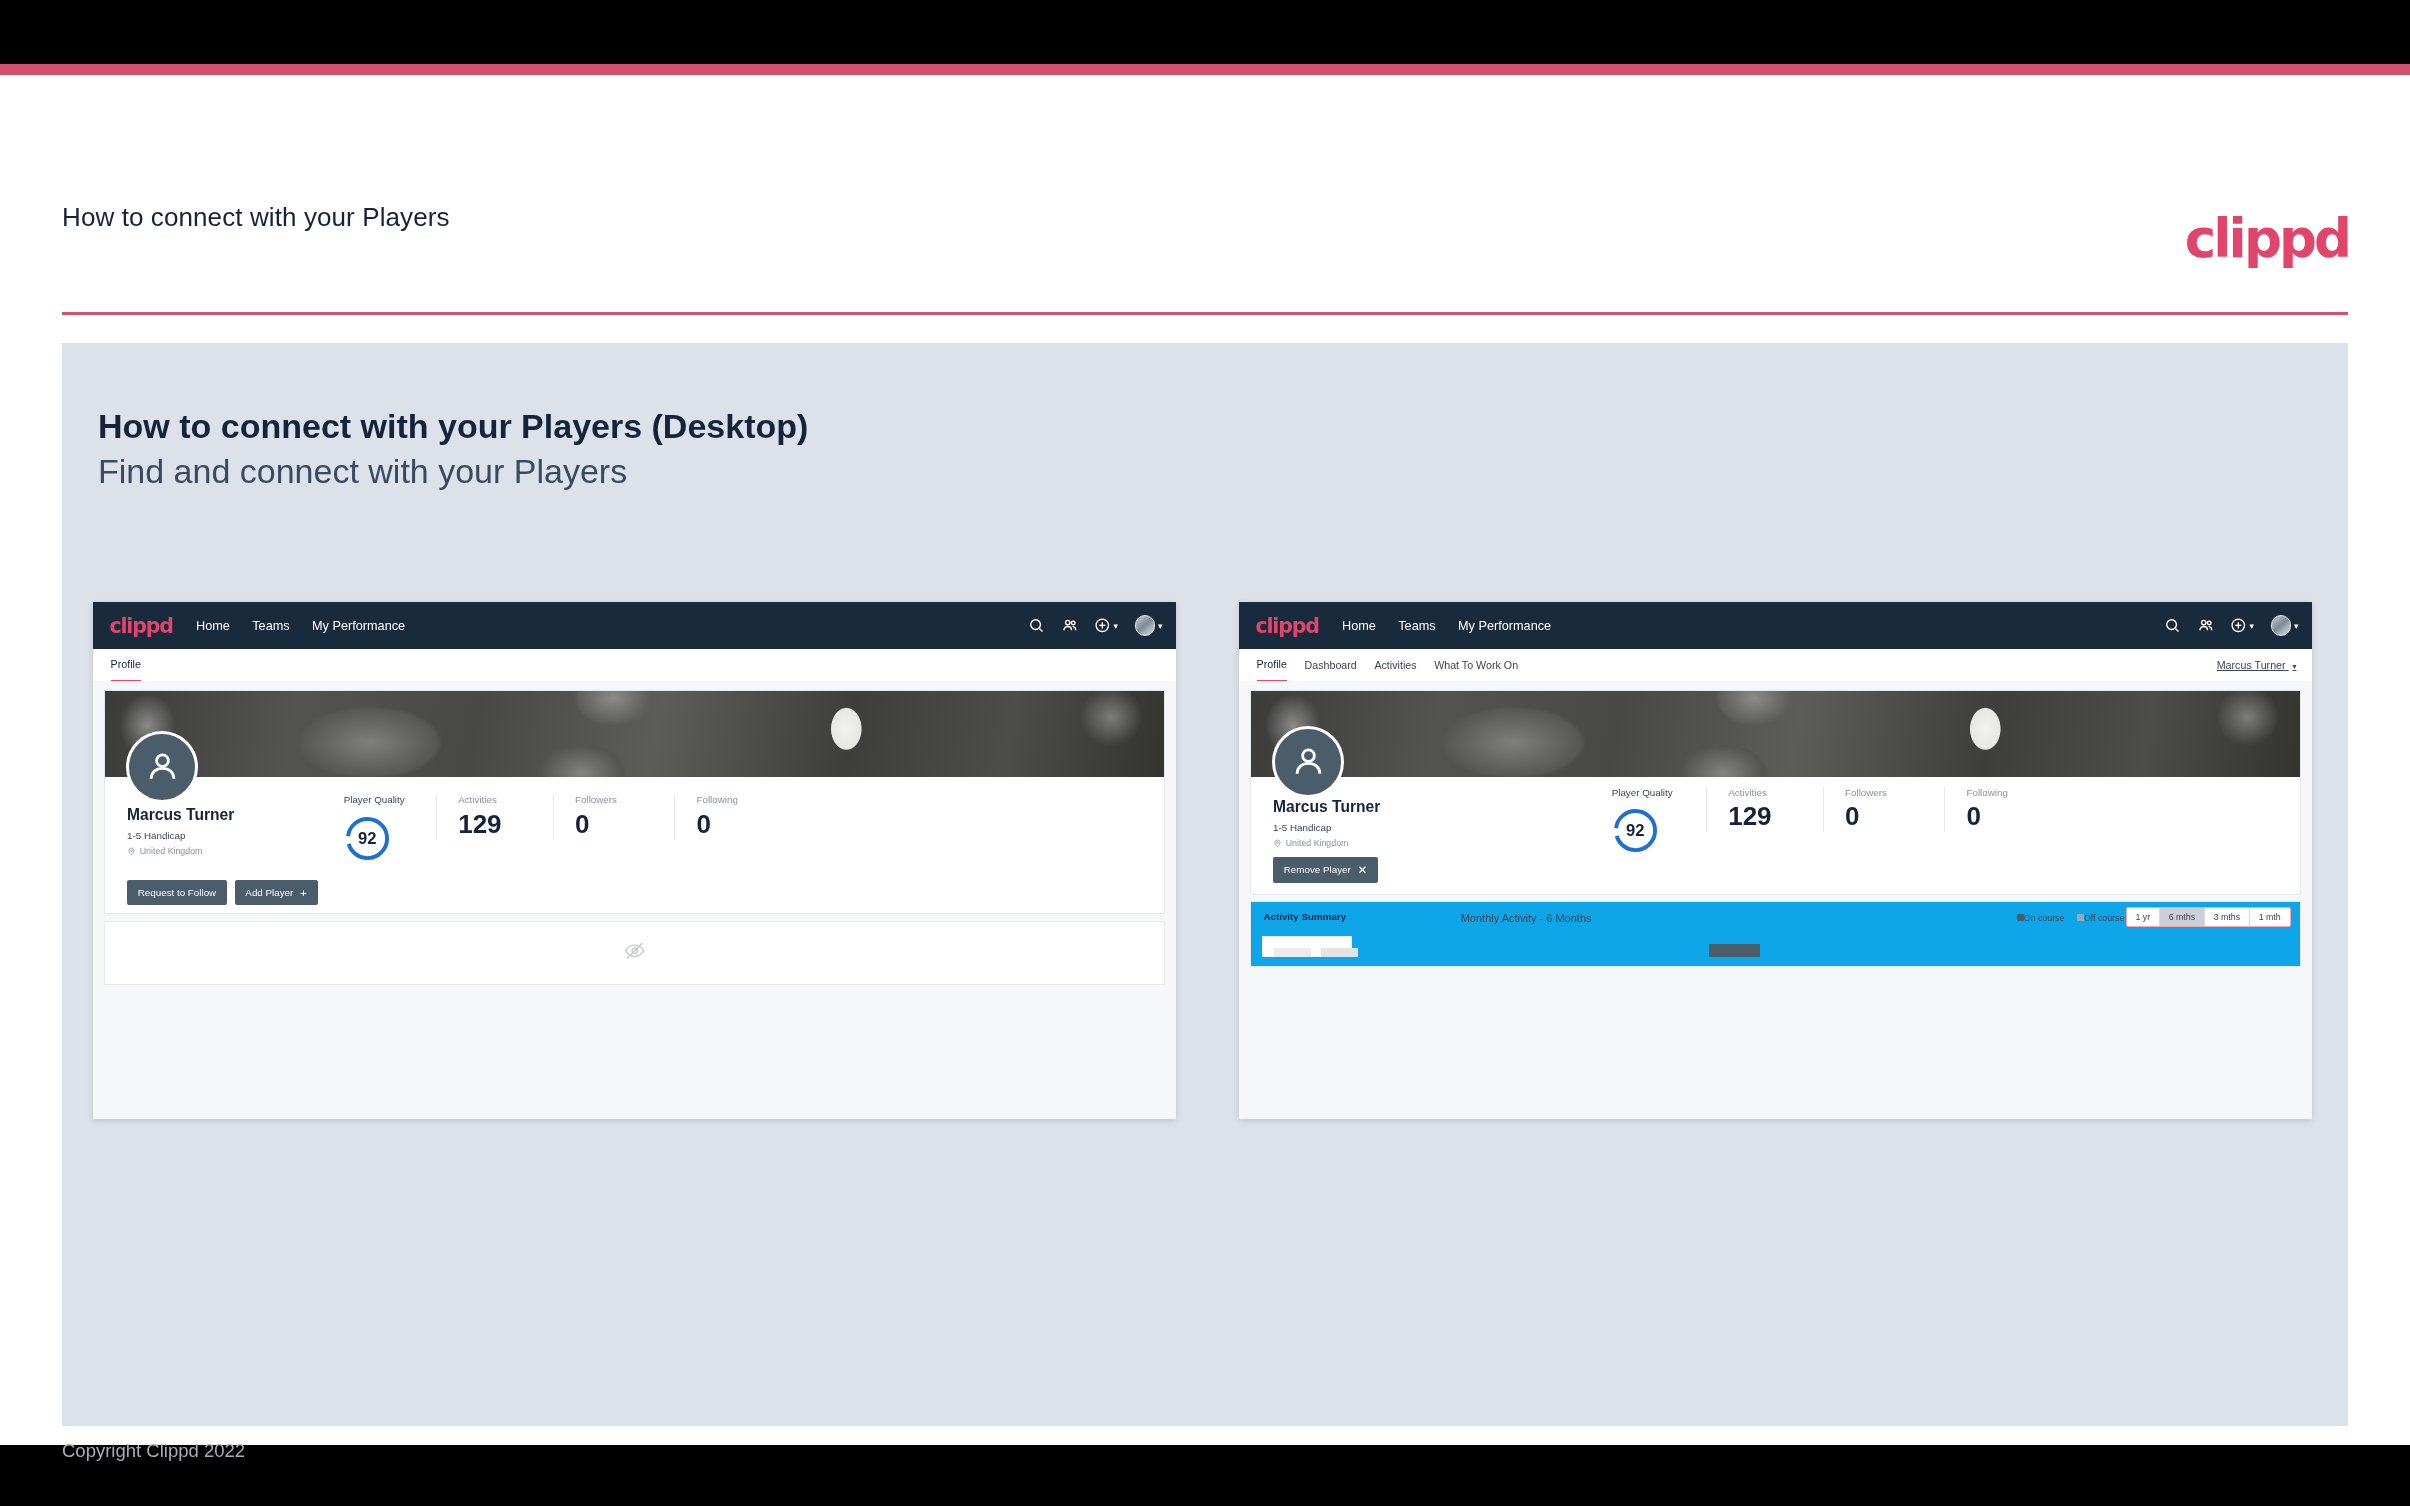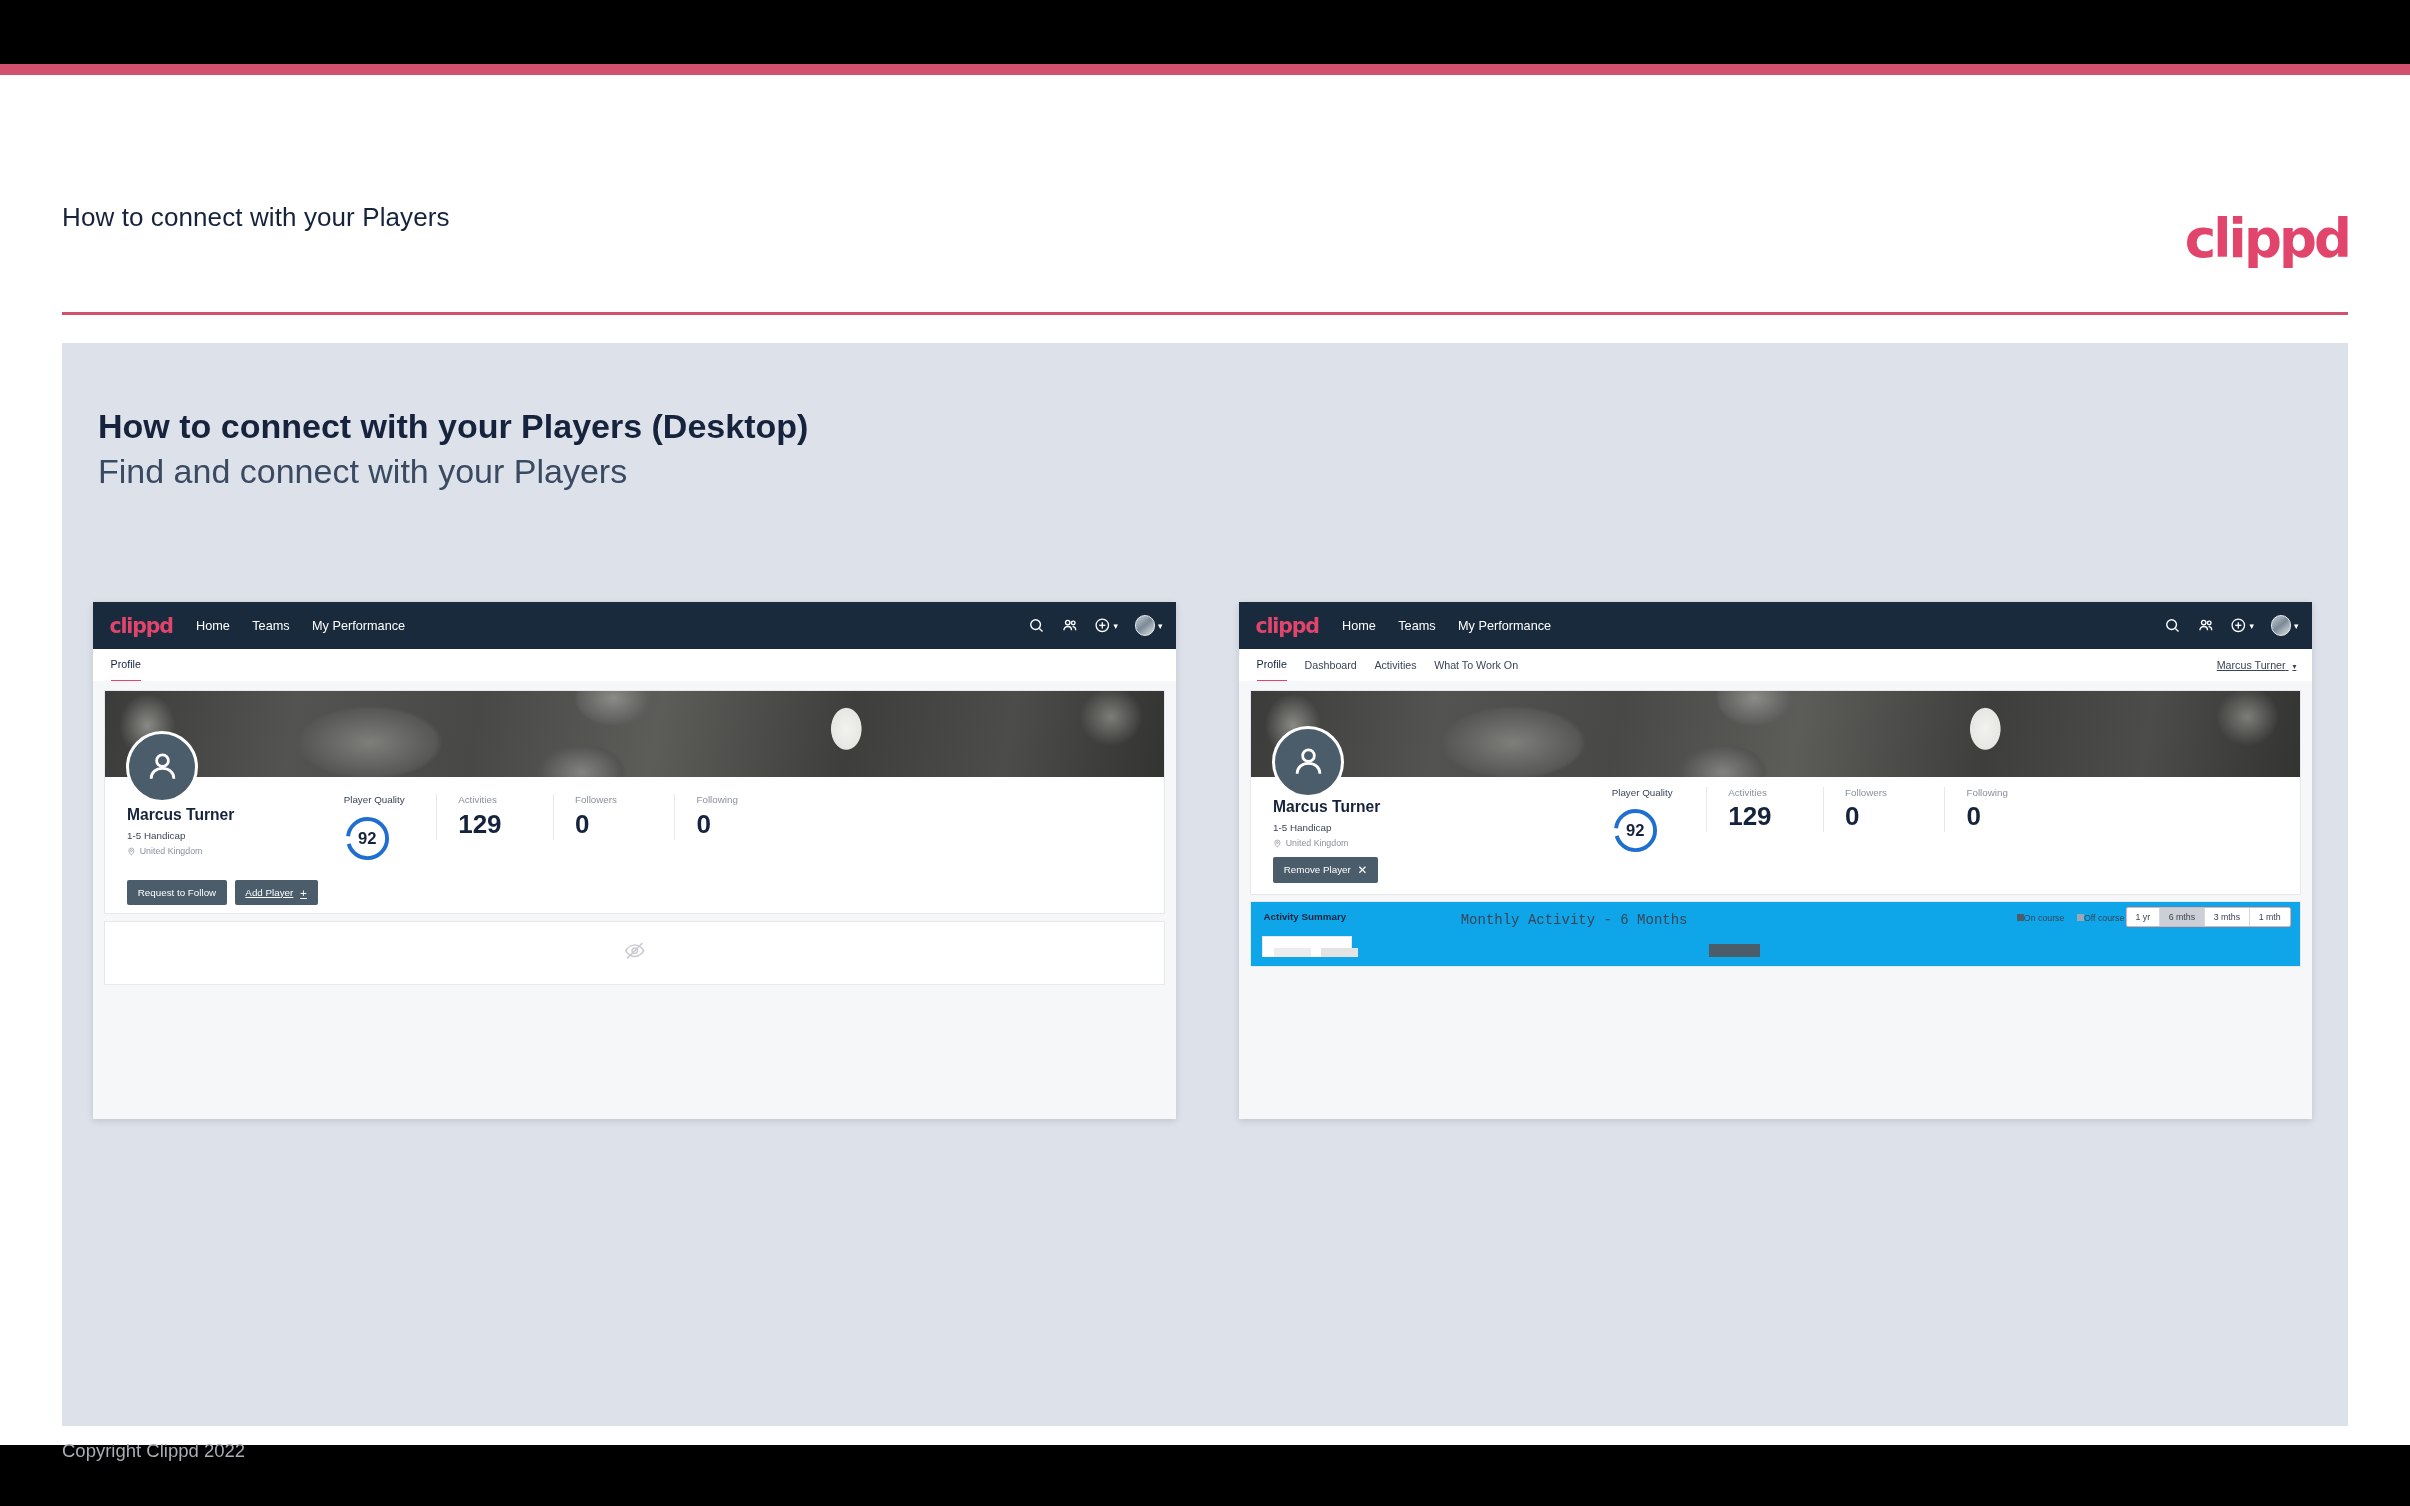--- a/index.html
+++ b/index.html
@@ -146,21 +146,21 @@
   }
   .eye-off{opacity:.45;}
 
   
   .act-card{
     position:absolute;left:10.7px;right:10.7px;
     background:#0ea5e9;border:1px solid #e6e8ec;
   }
   .act-head{position:relative;height:32px;}
   .act-title{position:absolute;left:12.7px;top:8.8px;font-size:9.8px;font-weight:bold;color:#16233c;}
-  .act-sub{position:absolute;left:210px;top:9.8px;font-size:14px;color:#3b4456;font-family:Liberation Mono, monospace;}
+  .act-sub{position:absolute;left:210px;top:9.8px;font-size:11px;color:#3b4456;}
   .legend{position:absolute;right:176px;top:10.7px;display:flex;gap:12.7px;align-items:center;}
   .legend-item{display:flex;align-items:center;gap:0;font-size:8.8px;color:#3b4456;}
   .sw{width:6.8px;height:6.8px;display:inline-block;}
   .range{position:absolute;right:9.8px;top:4.9px;display:flex;border:1px solid #fca5a5;border-radius:2px;overflow:hidden;}
   .range span{
     font-size:8.8px;color:#3b4456;padding:3.9px 8.8px;background:#ffffff;
     border-right:1px solid #d6d9de;
   }
   .range span:last-child{border-right:none;}
   .range span.sel{background:#ccd0d6;}
@@ -265,21 +265,21 @@
                   <path d="M12 22s7-6.3 7-12a7 7 0 10-14 0c0 5.7 7 12 7 12z"></path>
                   <circle cx="12" cy="10" r="2.6"></circle>
                 </svg>
               <span>United Kingdom</span>
             </div>
 
             <div class="btn-row" style="left:22.4px;top:103px;">
               <span class="btn" style="font-size:9.8px;padding:5.9px 10.7px;">
                 <span>Request to Follow</span>
               </span>
-              <span class="btn" style="font-size:9.8px;padding:5.9px 10.7px;text-decoration:underline;">
+              <span class="btn" style="font-size:9.8px;padding:5.9px 10.7px;">
                 <span>Add Player</span>
                 <span style="font-size:11.7px;">+</span>
               </span>
             </div>
 
             <div class="stats" style="left:239px;top:17.6px;">
               <div class="stat" style="padding-left:0;padding-right:31px;">
                 <div class="stat-label" style="font-size:9.8px;color:#3b4456;">Player Quality</div>
                 <div class="ring" style="width:47px;height:47px;margin-top:9.8px;">
                   <svg width="47" height="47" viewBox="0 0 48 48">

